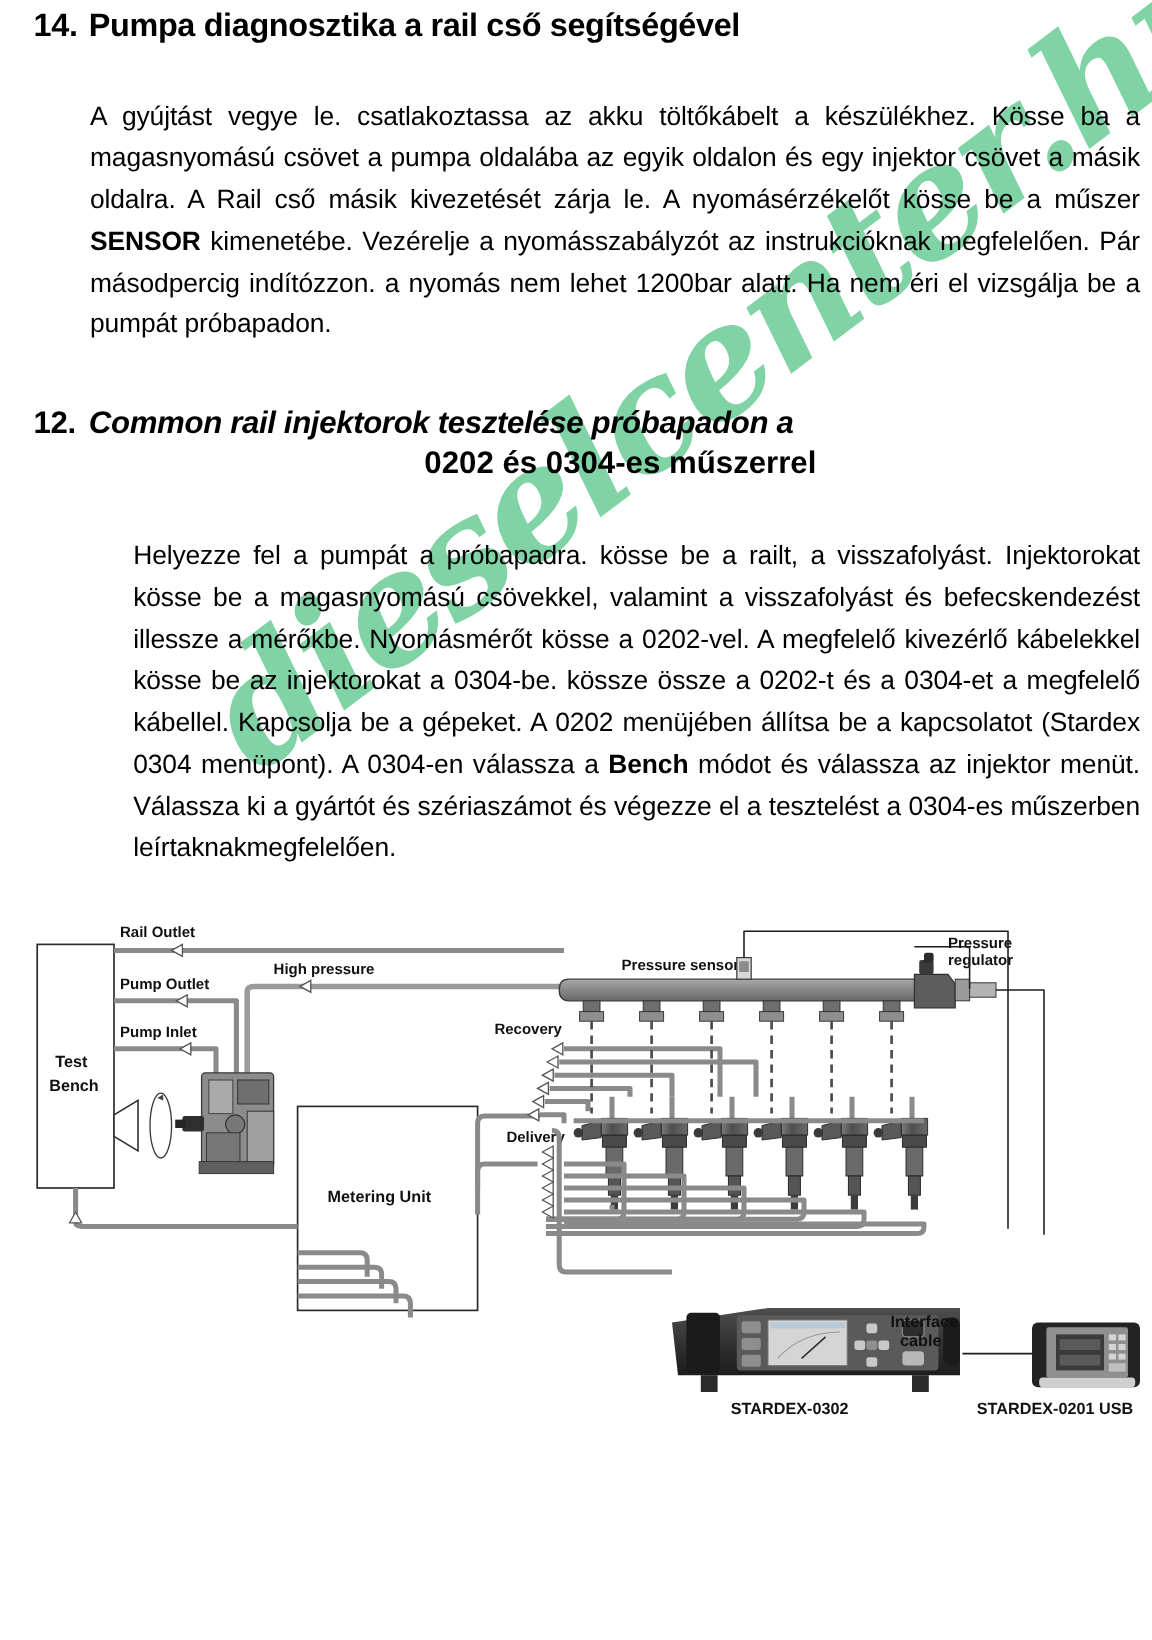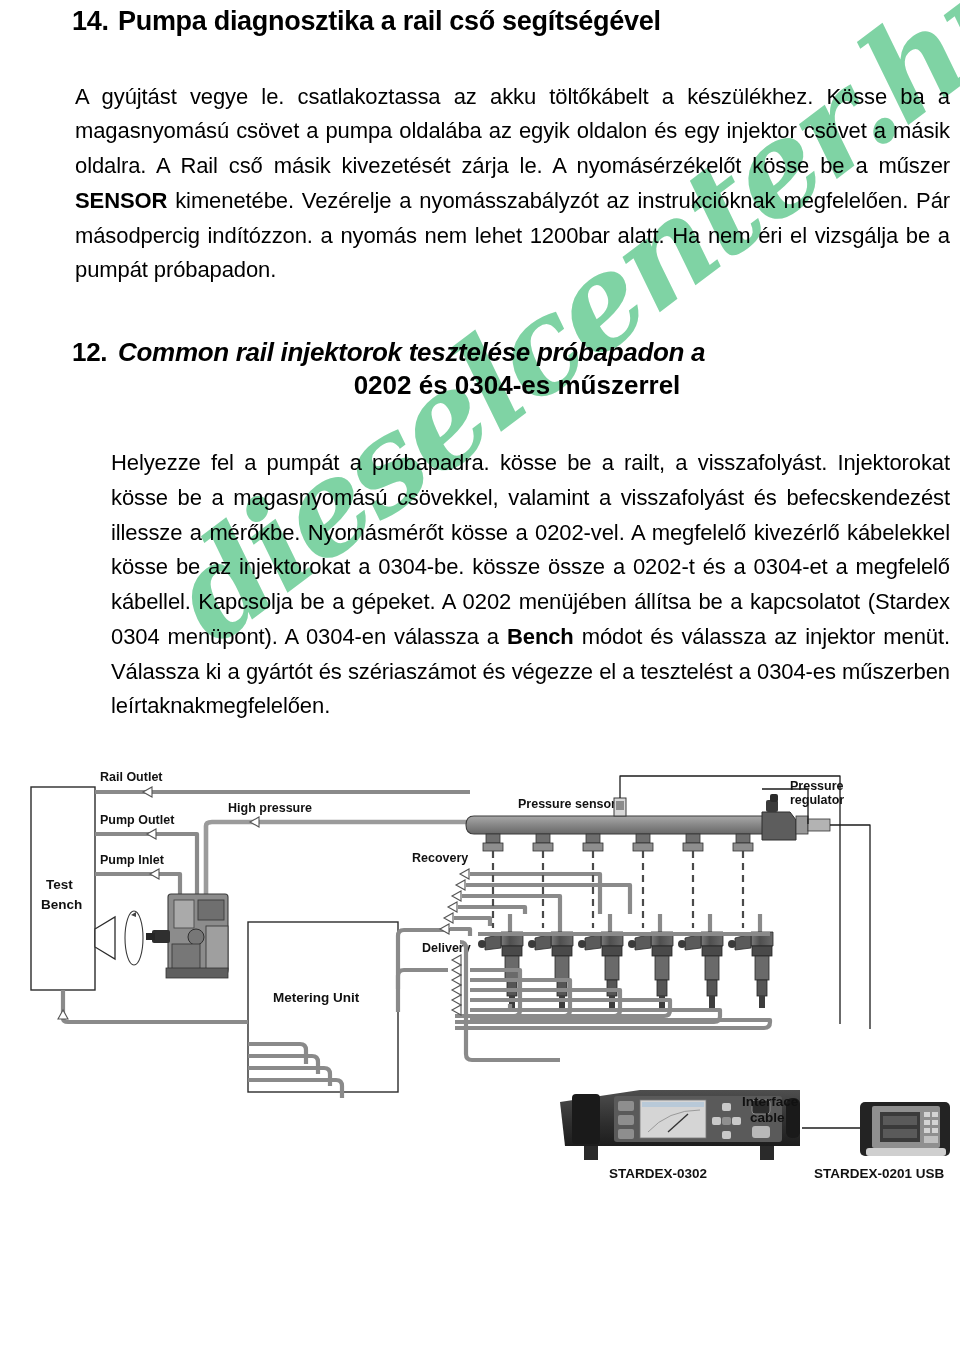--- a/index.html
+++ b/index.html
@@ -47,21 +47,20 @@
     z-index: 10;
     padding: 0;
   }
   .sec-heading {
     display: flex;
     align-items: center;
     font-weight: 700;
     font-size: 27px;
     line-height: 1.28;
     letter-spacing: -0.3px;
-    padding-left: 44px;
   }
   .sec-num {
     width: 74px;
     flex: 0 0 74px;
     padding-left: 28px;
     box-sizing: border-box;
   }
   .sec-title {
     flex: 1 1 auto;
     padding-right: 14px;

